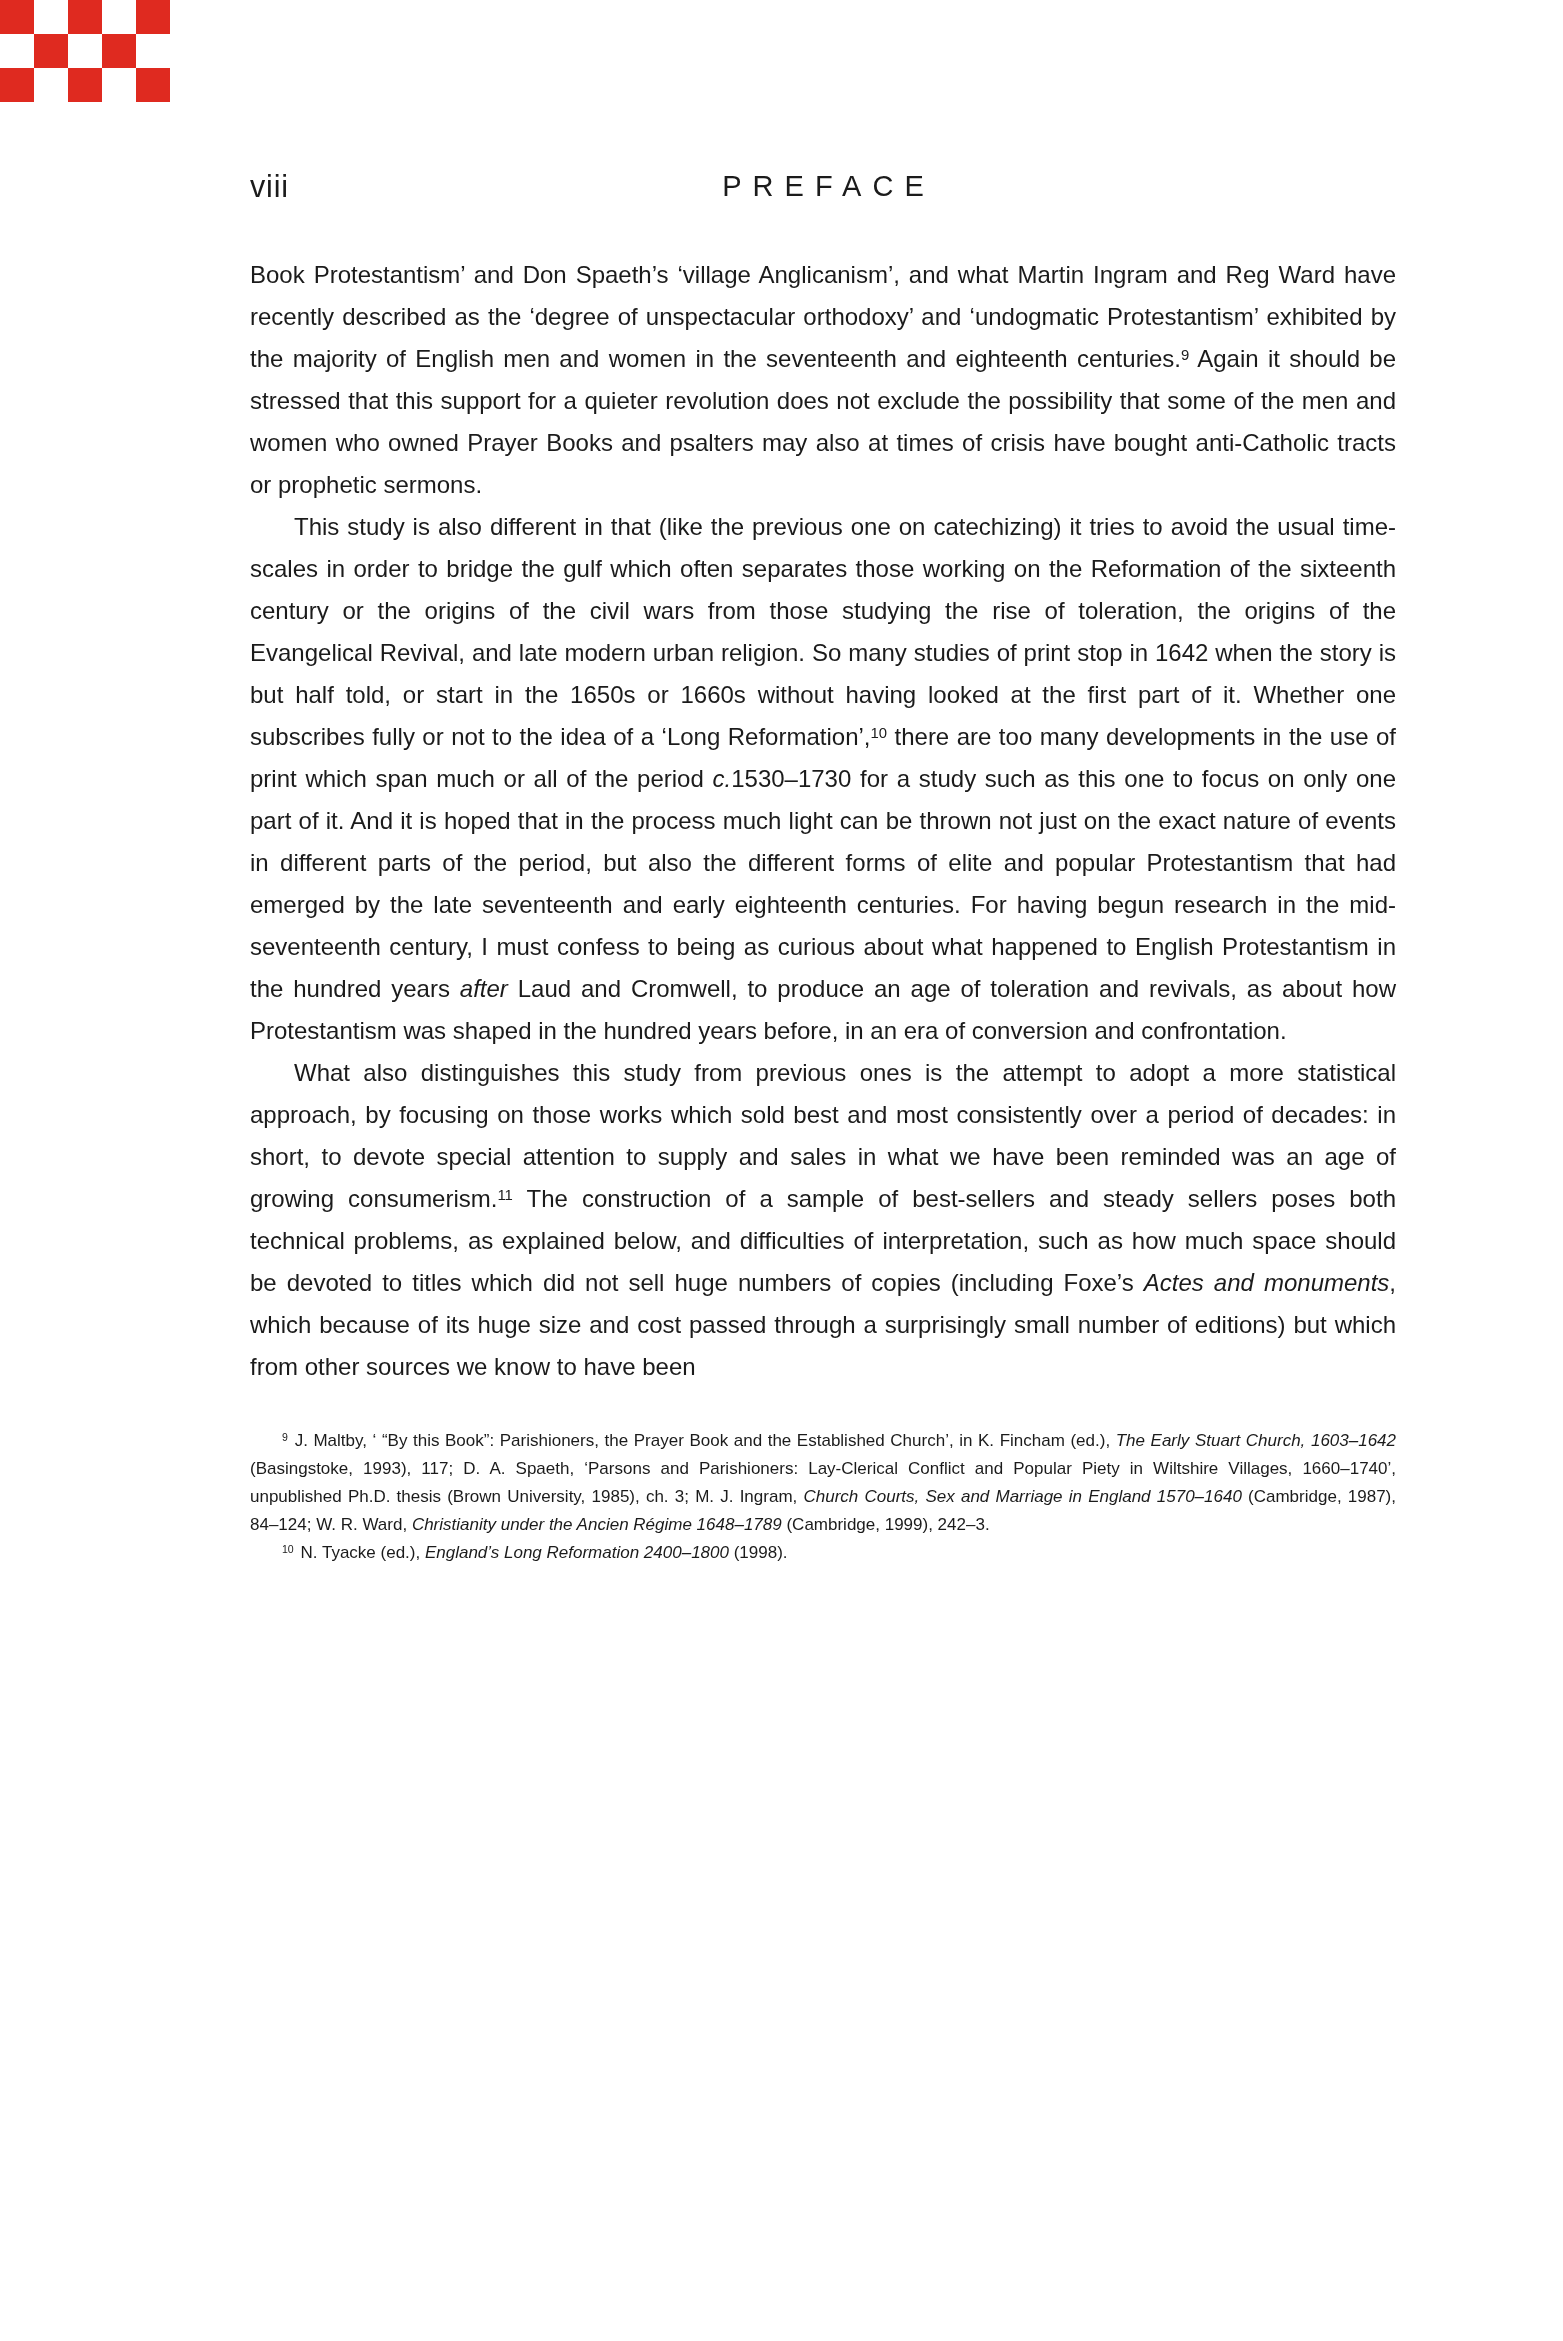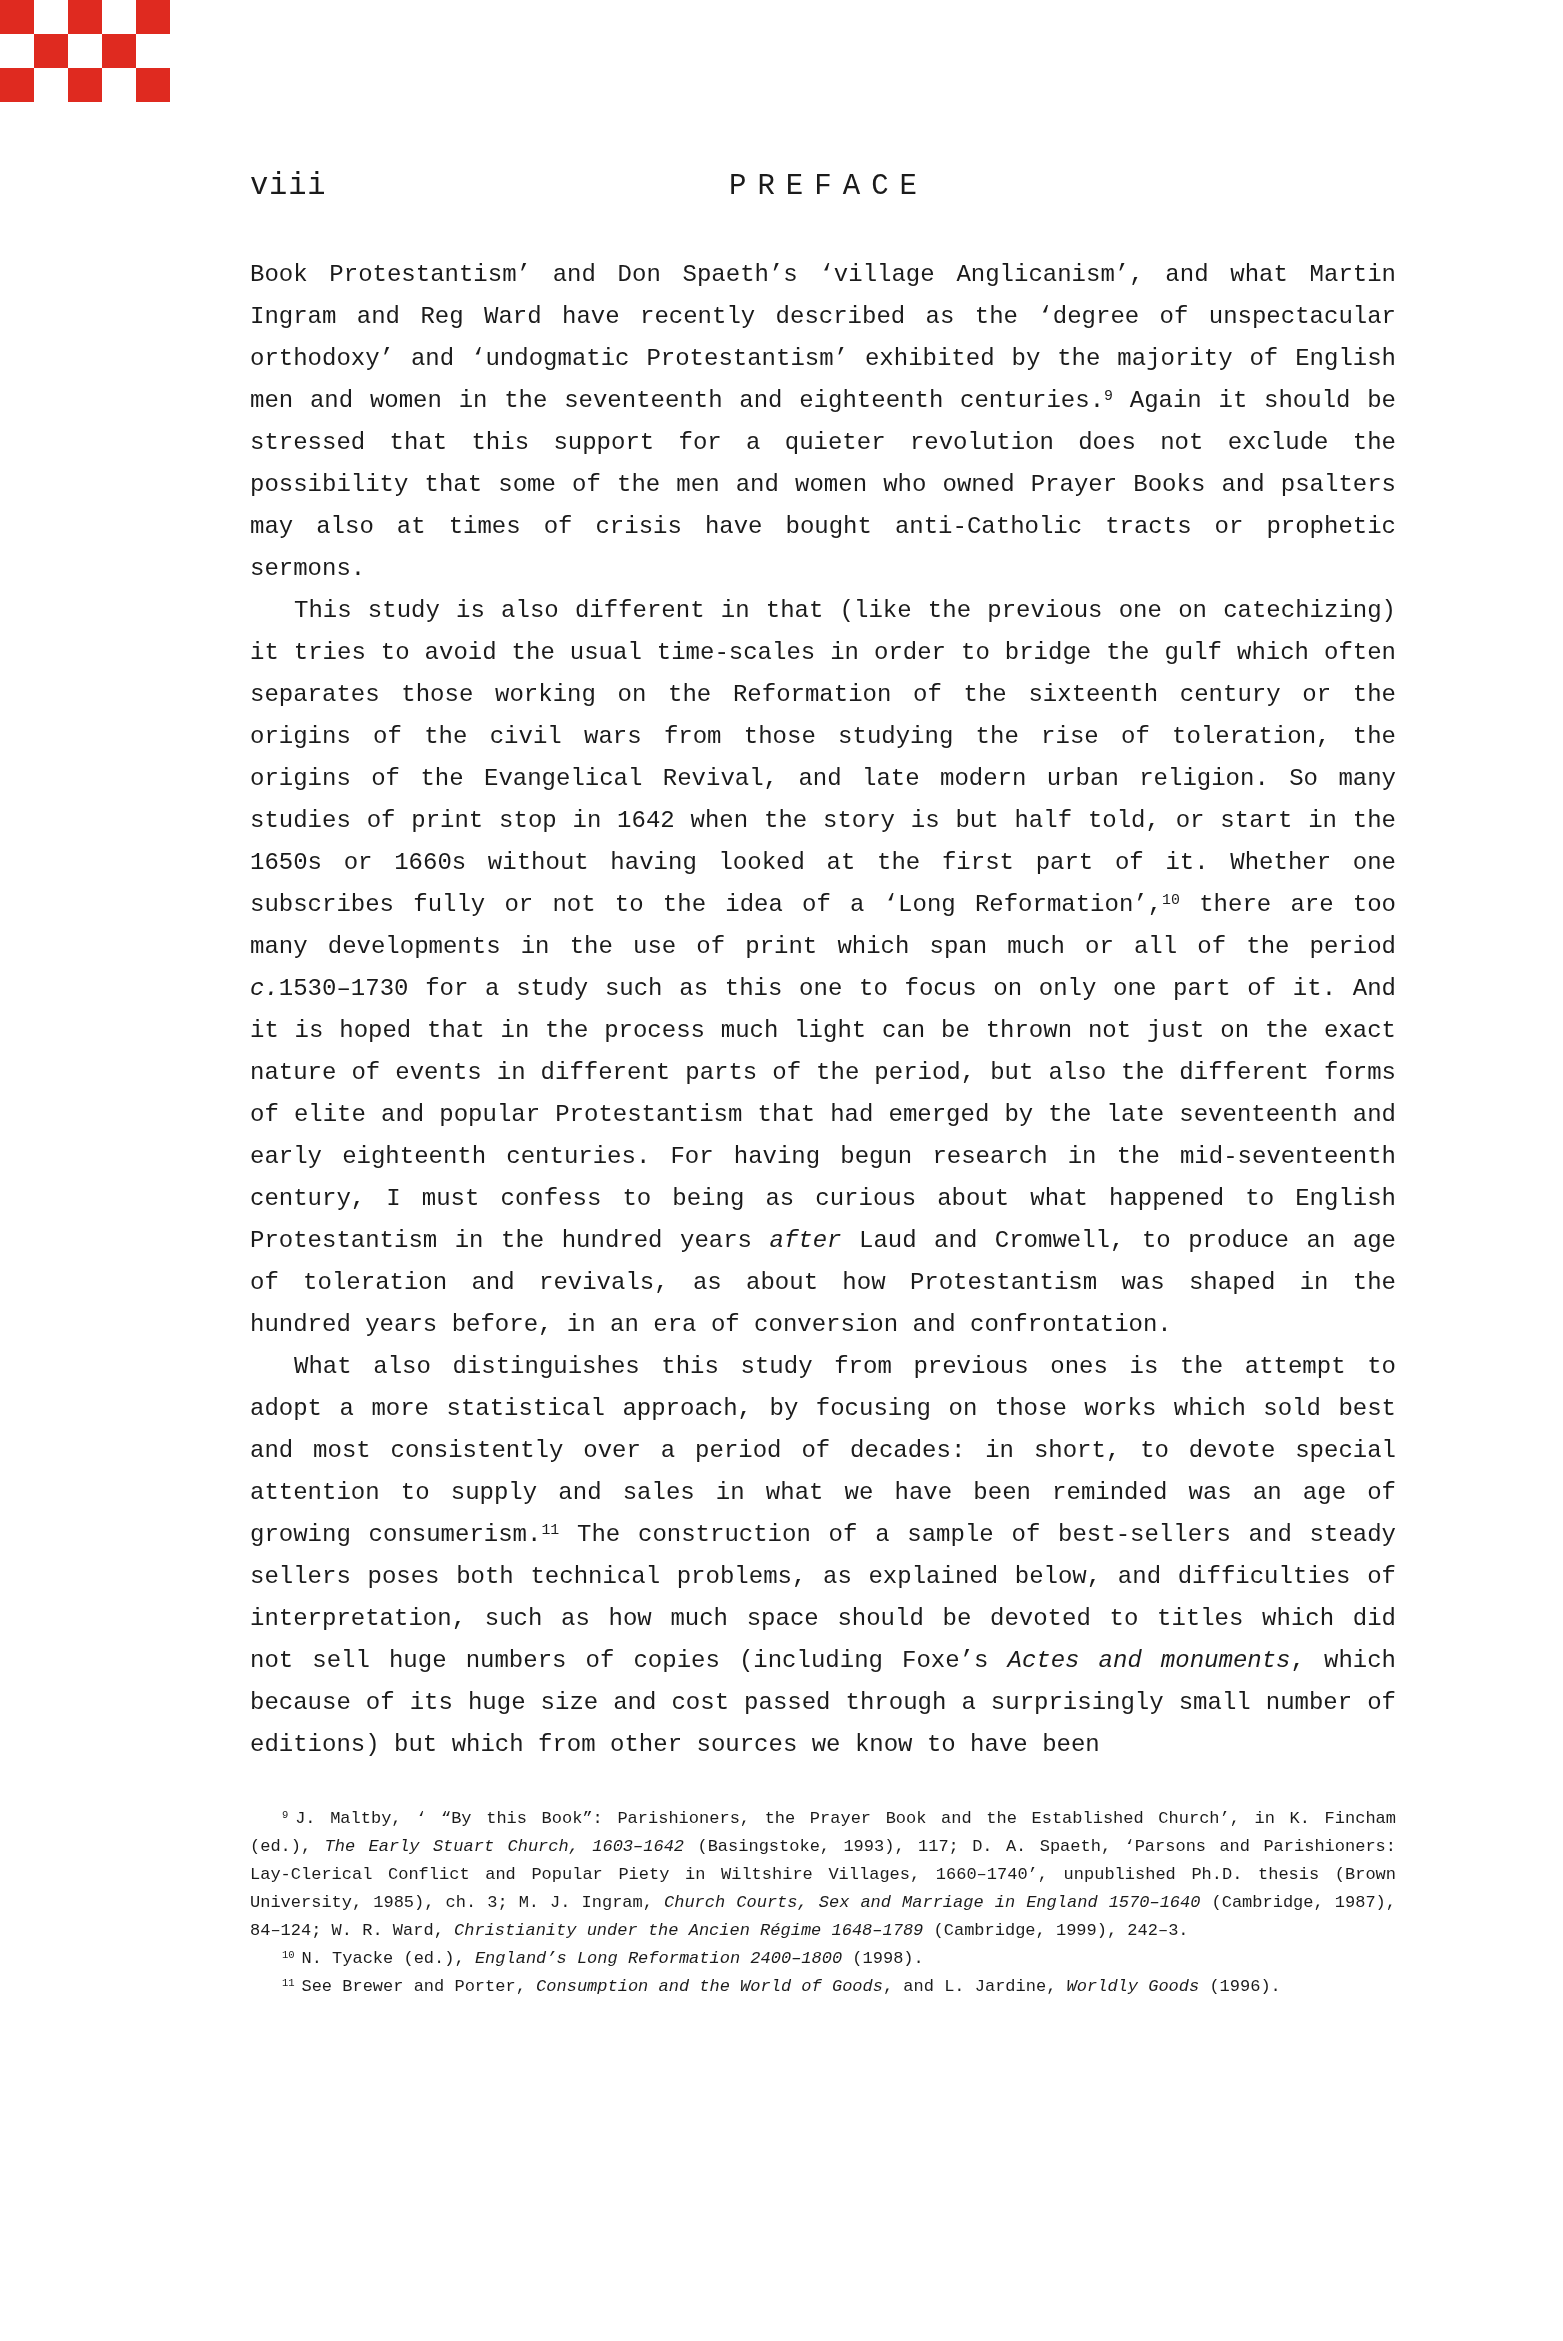--- a/index.html
+++ b/index.html
@@ -8,21 +8,21 @@
     background: #ffffff;
     width: 1564px;
     height: 2342px;
     overflow: hidden;
   }
   .page {
     position: relative;
     width: 1564px;
     height: 2342px;
     background: #ffffff;
-    font-family: Liberation Mono, monospace;
+    font-family: Liberation Sans, sans-serif;
     color: #1b1b1b;
   }
   .checker {
     position: absolute;
     top: 0;
     left: 0;
     width: 170px;
     height: 102px;
     background-image: conic-gradient(#ffffff 90deg, var(--c, #df2a20) 90deg 180deg, #ffffff 180deg 270deg, var(--c, #df2a20) 270deg);
     background-size: 68px 68px;
@@ -101,17 +101,16 @@
       <span class="running-head">PREFACE</span>
     </header>
     <main class="body-text">
         <p class="para">Book Protestantism’ and Don Spaeth’s ‘village Anglicanism’, and what Martin Ingram and Reg Ward have recently described as the ‘degree of unspectacular orthodoxy’ and ‘undogmatic Protestantism’ exhibited by the majority of English men and women in the seventeenth and eighteenth centuries.<sup>9</sup> Again it should be stressed that this support for a quieter revolution does not exclude the possibility that some of the men and women who owned Prayer Books and psalters may also at times of crisis have bought anti-Catholic tracts or prophetic sermons.</p>
         <p class="para indent">This study is also different in that (like the previous one on catechizing) it tries to avoid the usual time-scales in order to bridge the gulf which often separates those working on the Reformation of the sixteenth century or the origins of the civil wars from those studying the rise of toleration, the origins of the Evangelical Revival, and late modern urban religion. So many studies of print stop in 1642 when the story is but half told, or start in the 1650s or 1660s without having looked at the first part of it. Whether one subscribes fully or not to the idea of a ‘Long Reformation’,<sup>10</sup> there are too many developments in the use of print which span much or all of the period <em>c.</em>1530–1730 for a study such as this one to focus on only one part of it. And it is hoped that in the process much light can be thrown not just on the exact nature of events in different parts of the period, but also the different forms of elite and popular Protestantism that had emerged by the late seventeenth and early eighteenth centuries. For having begun research in the mid-seventeenth century, I must confess to being as curious about what happened to English Protestantism in the hundred years <em>after</em> Laud and Cromwell, to produce an age of toleration and revivals, as about how Protestantism was shaped in the hundred years before, in an era of conversion and confrontation.</p>
         <p class="para indent">What also distinguishes this study from previous ones is the attempt to adopt a more statistical approach, by focusing on those works which sold best and most consistently over a period of decades: in short, to devote special attention to supply and sales in what we have been reminded was an age of growing consumerism.<sup>11</sup> The construction of a sample of best-sellers and steady sellers poses both technical problems, as explained below, and difficulties of interpretation, such as how much space should be devoted to titles which did not sell huge numbers of copies (including Foxe’s <em>Actes and monuments</em>, which because of its huge size and cost passed through a surprisingly small number of editions) but which from other sources we know to have been</p>
       </main>
     <section class="footnotes">
         <p class="footnote"><sup>9</sup>J. Maltby, ‘ “By this Book”: Parishioners, the Prayer Book and the Established Church’, in K. Fincham (ed.), <em>The Early Stuart Church, 1603–1642</em> (Basingstoke, 1993), 117; D. A. Spaeth, ‘Parsons and Parishioners: Lay-Clerical Conflict and Popular Piety in Wiltshire Villages, 1660–1740’, unpublished Ph.D. thesis (Brown University, 1985), ch. 3; M. J. Ingram, <em>Church Courts, Sex and Marriage in England 1570–1640</em> (Cambridge, 1987), 84–124; W. R. Ward, <em>Christianity under the Ancien Régime 1648–1789</em> (Cambridge, 1999), 242–3.</p>
         <p class="footnote"><sup>10</sup>N. Tyacke (ed.), <em>England’s Long Reformation 2400–1800</em> (1998).</p>
-        <p class="footnote"><sup>11</sup>See Brewer and Porter, <em>Consumption and the World of Goods</em>, and L. Jardine, <em>Worldly Goods</em> (1996).</p>
       </section>
   </div>
 </div>
 
 
 </body></html>

